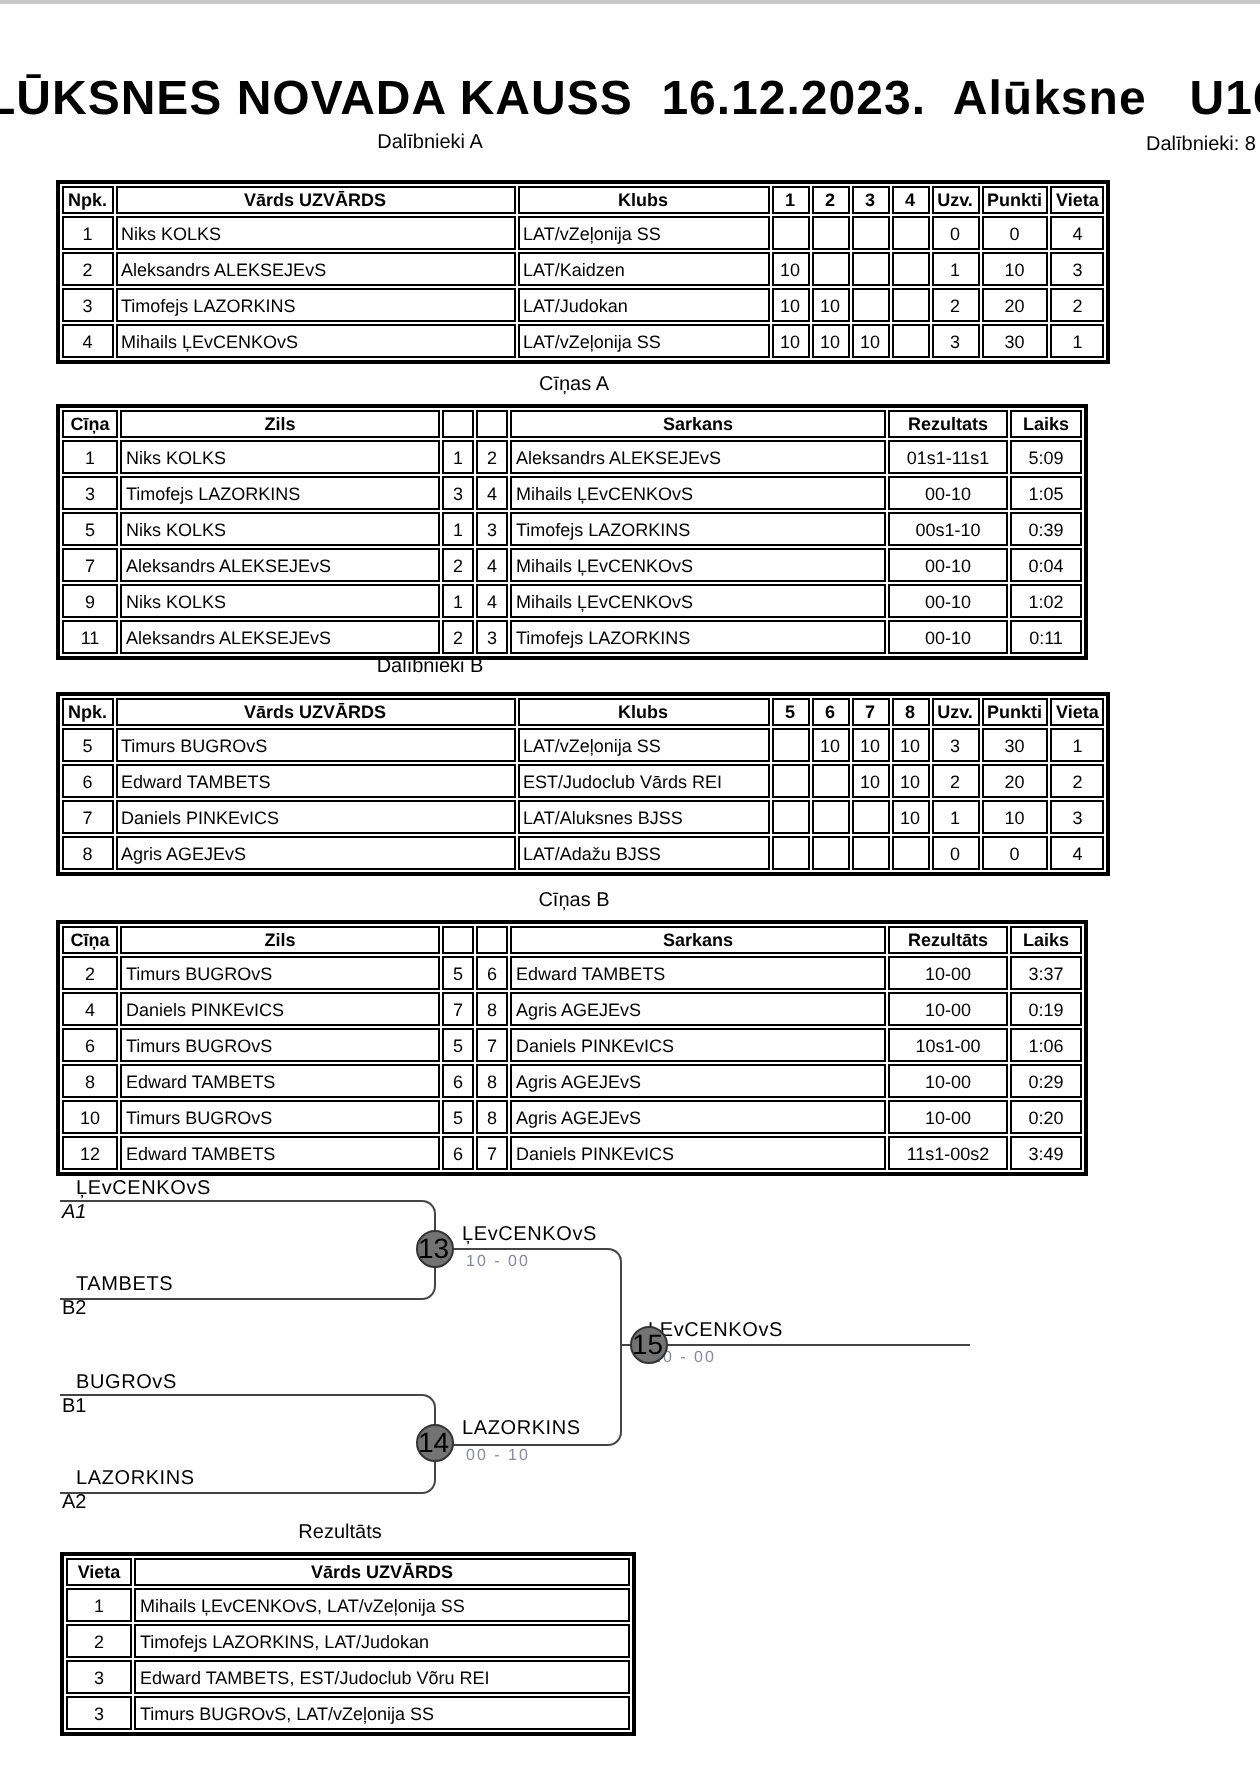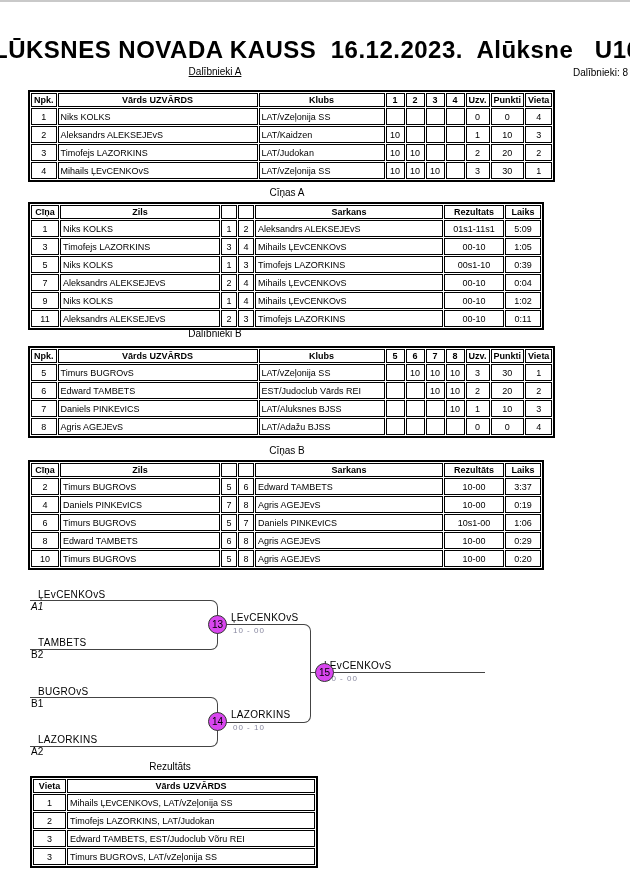--- a/index.html
+++ b/index.html
@@ -12,37 +12,37 @@
   .grid th,.grid td{border:1px solid #000;font-size:9px;padding:0 2px;overflow:hidden;white-space:nowrap;height:15px;}
   .grid th{font-weight:bold;text-align:center;height:12px;}
   .c{text-align:center}.l{text-align:left}
   .thick{border-left:2px solid #000;}
   
   .pairbox{position:absolute;border:1px solid #444;border-left:none;border-top-right-radius:7px;border-bottom-right-radius:7px;}
   #pair1{left:30px;top:600px;width:187px;height:48px;}
   #pair2{left:30px;top:697px;width:187px;height:48px;}
   #semi{position:absolute;left:217px;top:624px;width:93px;height:97px;border:1px solid #444;border-left:none;border-top-right-radius:7px;border-bottom-right-radius:7px;}
   #final-line{position:absolute;left:310px;top:672px;width:175px;height:1px;background:#444;}
-  .mcircle{position:absolute;width:17px;height:17px;border:1px solid #333;border-radius:50%;background:#d946ef;font-size:10px;line-height:17px;text-align:center;z-index:3;}
+  .mcircle{position:absolute;width:17px;height:17px;border:1px solid #333;border-radius:50%;background:#737373;font-size:14px;line-height:17px;z-index:3;}
   #c13{left:208px;top:615px;}
   #c14{left:208px;top:712px;}
   #c15{left:315px;top:663px;}
   .bname{position:absolute;font-size:10px;white-space:nowrap;letter-spacing:.3px;}
   .bseed{position:absolute;font-size:10px;white-space:nowrap;}
   .bscore{position:absolute;font-size:8px;color:#8888a0;white-space:nowrap;letter-spacing:1px;}
 </style>
 </head>
 <body>
 
 <div class="page">
   <div class="top-edge"></div>
   <div class="title">LŪKSNES NOVADA KAUSS  16.12.2023.  Alūksne   U16 Z 3KYU-</div>
   <div class="plabel" style="top:67px;right:2px;">Dalībnieki: 8</div>
 
-  <div class="slabel" style="left:215px;top:66px;text-decoration:underline;">Dalībnieki A</div>
+  <div class="slabel" style="left:215px;top:66px;">Dalībnieki A</div>
   <table class="grid" style="left:28px;top:90px;">
     <colgroup>
         <col style="width:20px">
         <col style="width:200px">
         <col style="width:126px">
         <col style="width:19px">
         <col style="width:19px">
         <col style="width:19px">
         <col style="width:19px">
         <col style="width:24px">
@@ -328,20 +328,29 @@
     </tr>
     <tr>
       <td class="c">10</td>
       <td class="l">Timurs BUGROvS</td>
       <td class="c">5</td>
       <td class="c">8</td>
       <td class="l">Agris AGEJEvS</td>
       <td class="c">10-00</td>
       <td class="c">0:20</td>
     </tr>
+    <tr>
+      <td class="c">12</td>
+      <td class="l">Edward TAMBETS</td>
+      <td class="c">6</td>
+      <td class="c">7</td>
+      <td class="l">Daniels PINKEvICS</td>
+      <td class="c">11s1-00s2</td>
+      <td class="c">3:49</td>
+    </tr>
   </tbody>
     </table>
 
   <div class="bname" style="left:38px;top:589px;">ĻEvCENKOvS</div>
   <div class="bseed" style="left:31px;top:601px;font-style:italic;">A1</div>
   <div class="bname" style="left:38px;top:637px;">TAMBETS</div>
   <div class="bseed" style="left:31px;top:649px;">B2</div>
   <div class="bname" style="left:38px;top:686px;">BUGROvS</div>
   <div class="bseed" style="left:31px;top:698px;">B1</div>
   <div class="bname" style="left:38px;top:734px;">LAZORKINS</div>

